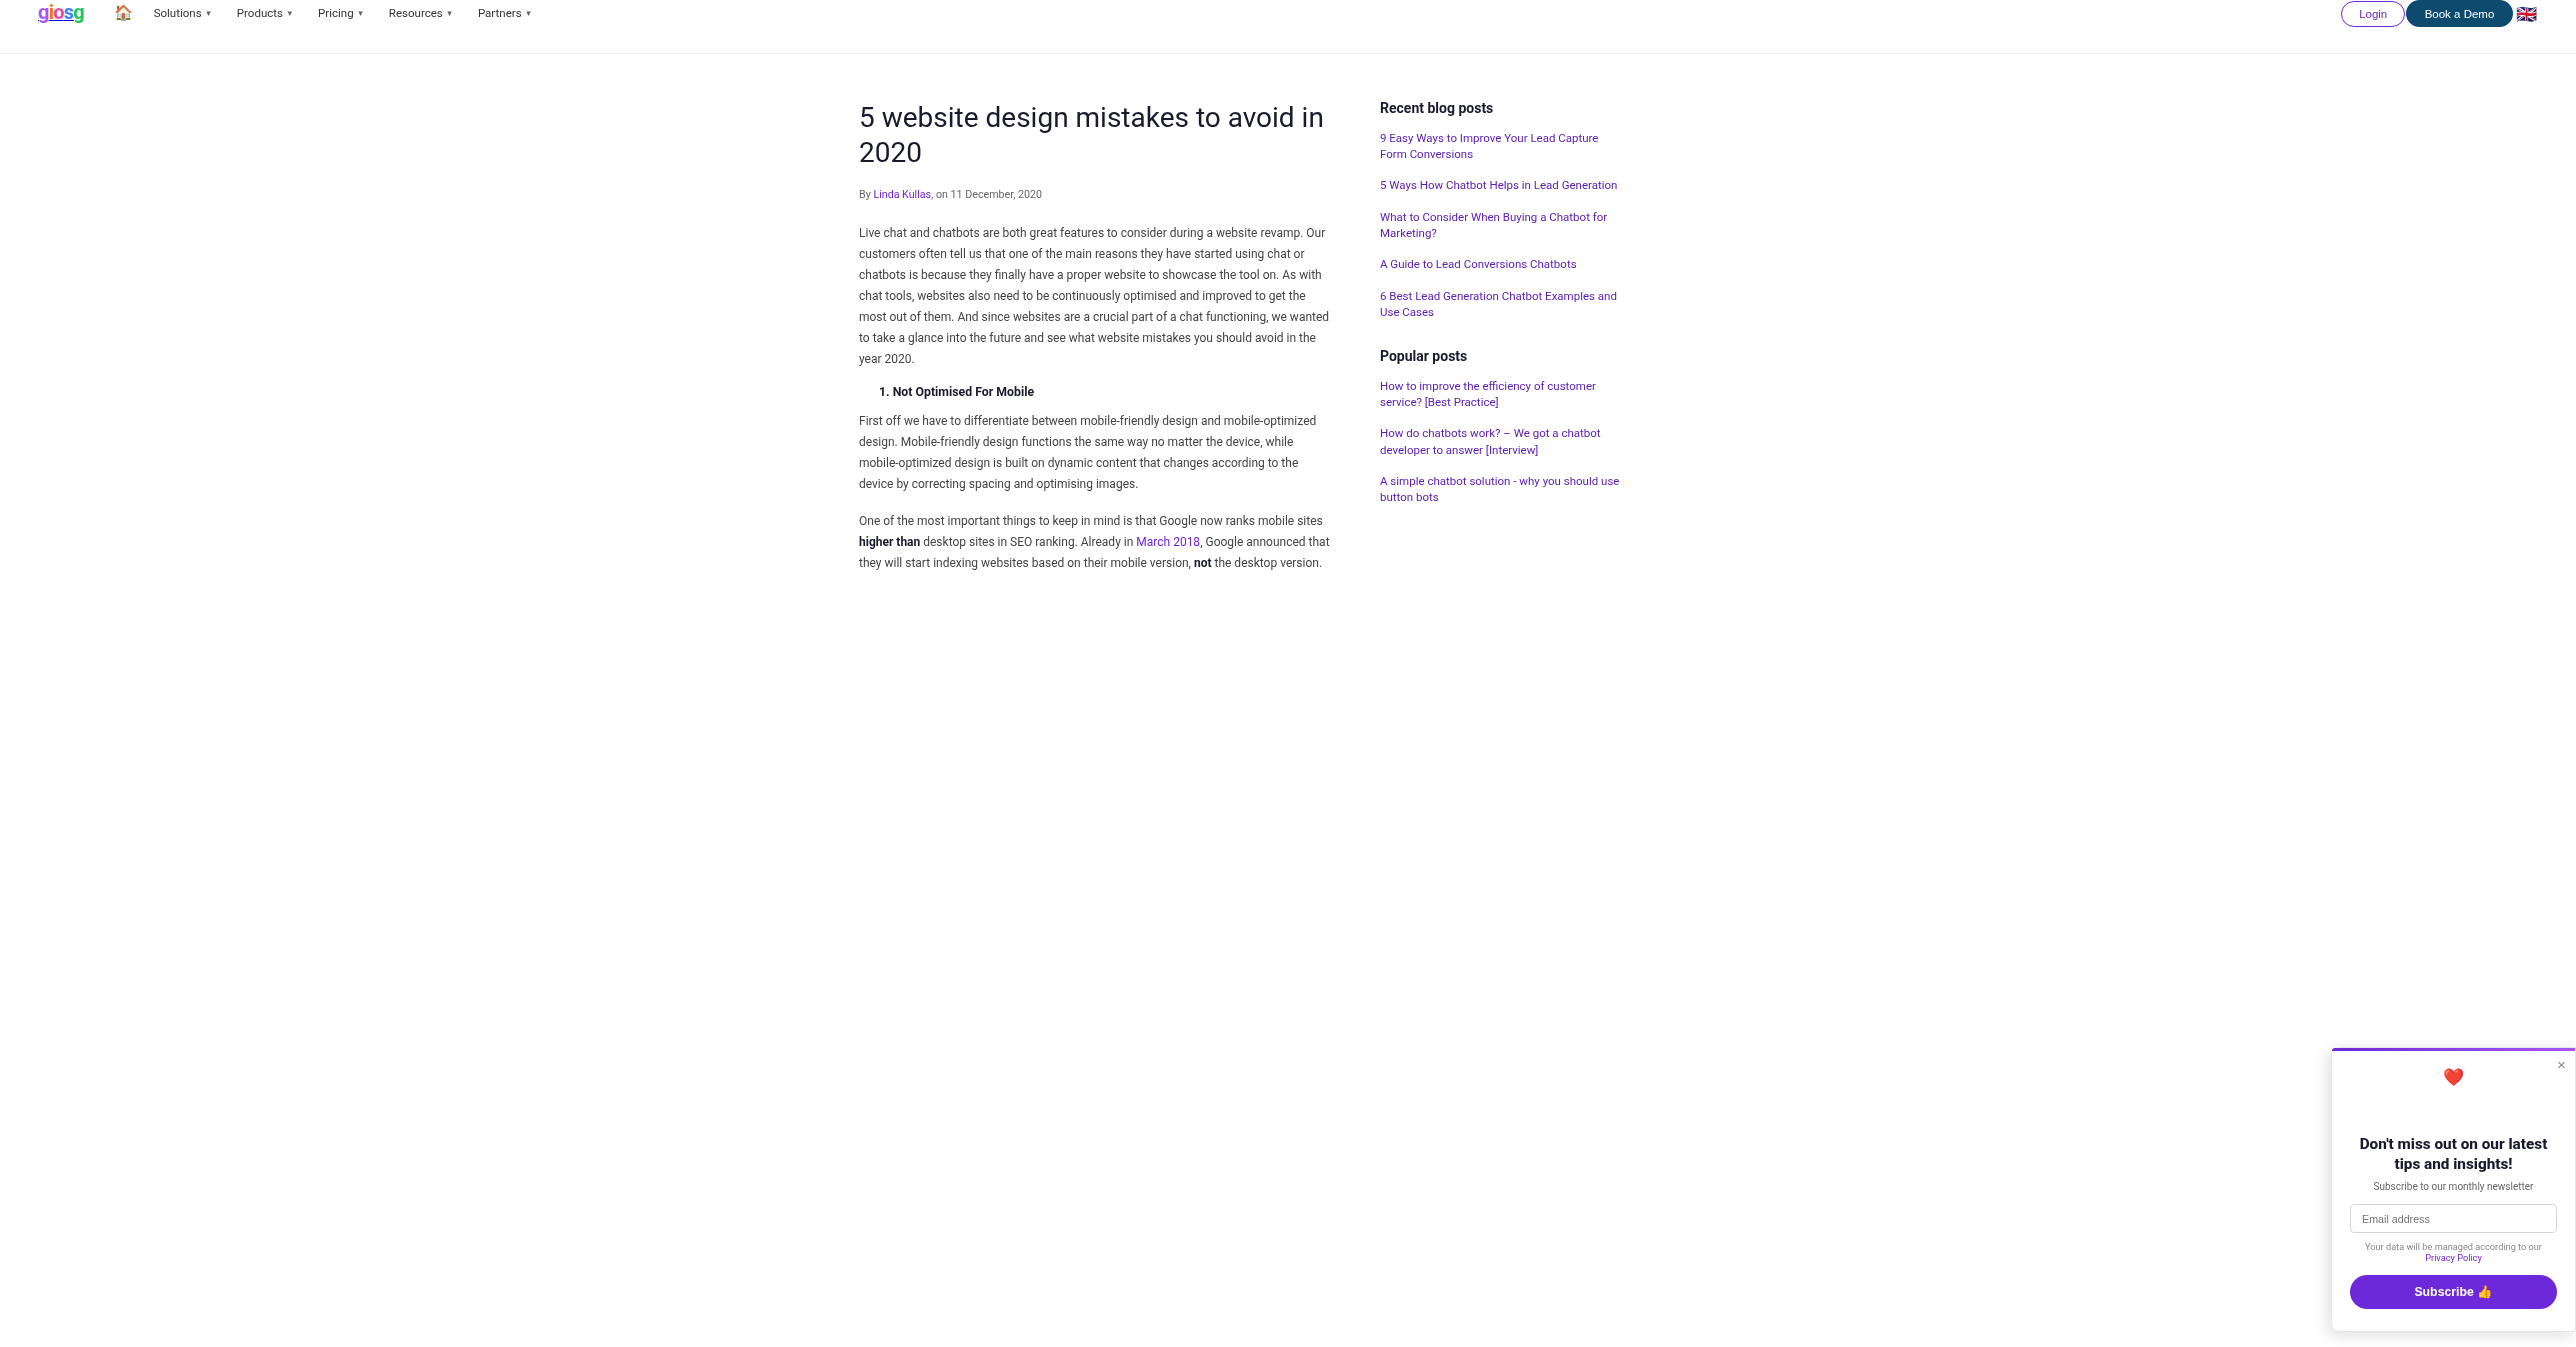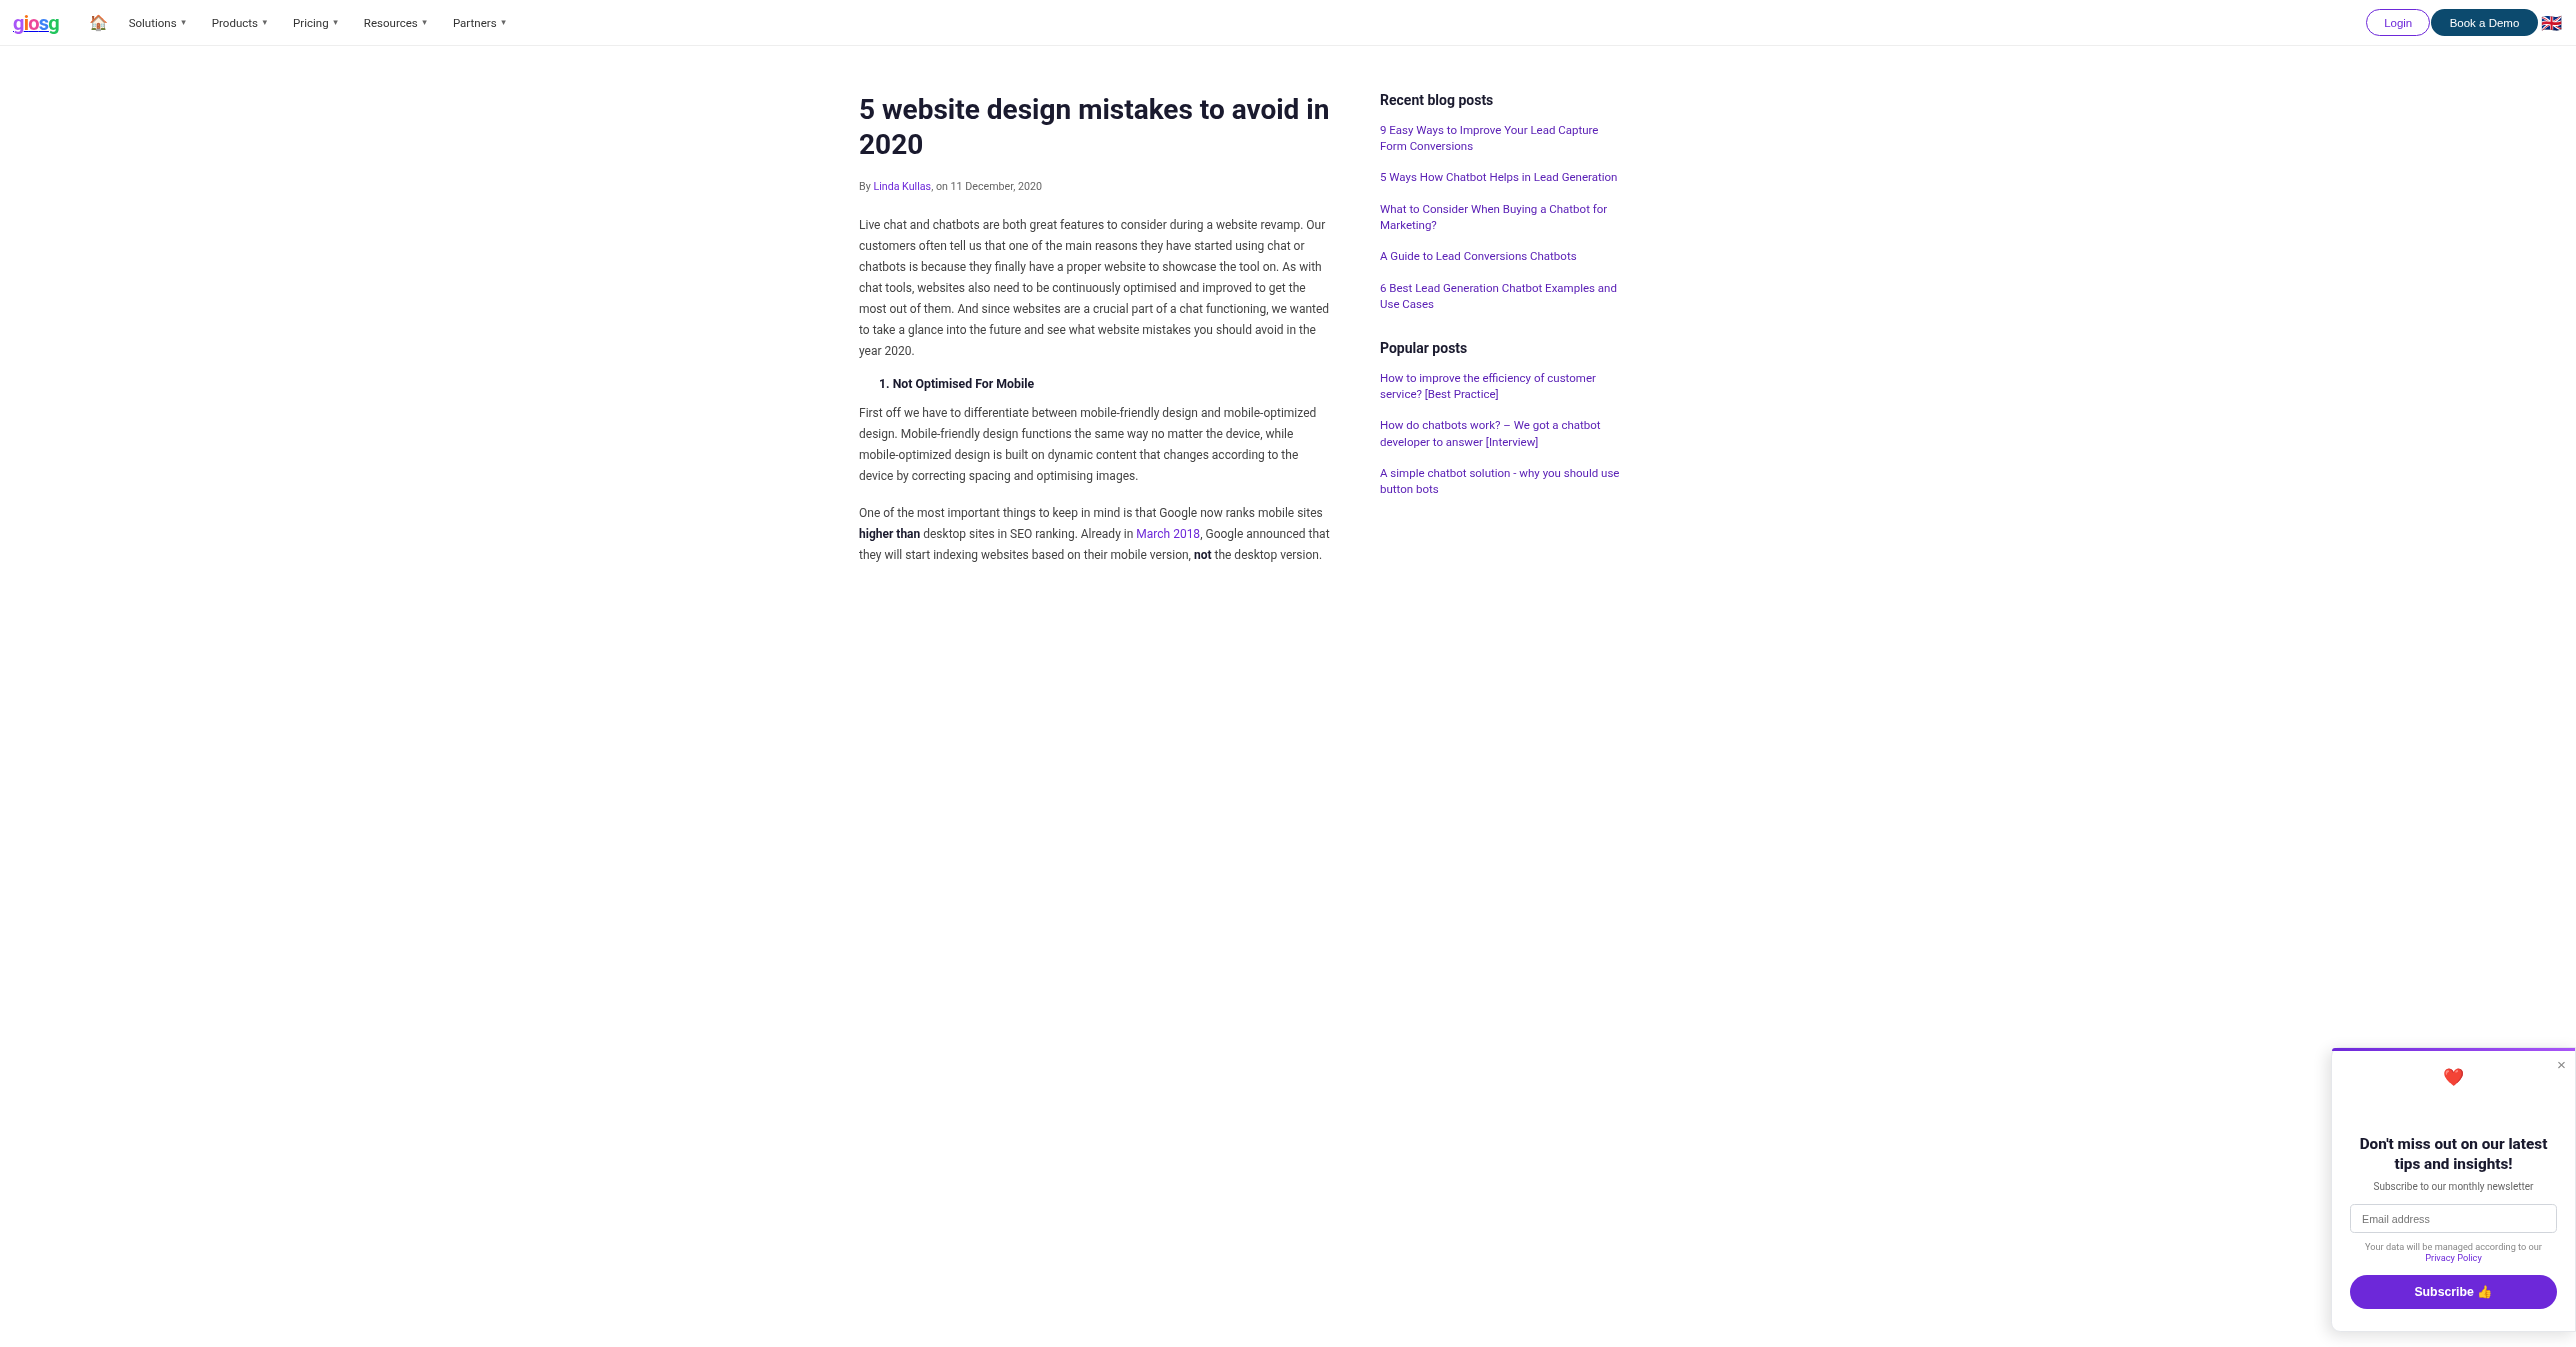--- a/index.html
+++ b/index.html
@@ -1,20 +1,20 @@
 <!DOCTYPE html>
 <html style="font-size:12.3px"><head>
   <meta charset="utf-8">
   <style>
     * { box-sizing: border-box; margin: 0; padding: 0; }
     body { font-family: -apple-system, BlinkMacSystemFont, 'Segoe UI', Roboto, sans-serif; background: #fff; color: #333; font-size: 12.3px; }
 
     
     nav {
-      display: flex; align-items: center; padding: 0 13px; height: 46px;
+      display: flex; align-items: flex-start; padding: 0 38px; height: 54px;
       border-bottom: 0.8px solid #eee; background: #fff; position: sticky; top: 0; z-index: 100;
     }
     .nav-logo { margin-right: 31px; font-size: 20px; font-weight: 700; letter-spacing: -0.8px; }
     .logo-g1 { color: #a855f7; }
     .logo-i  { color: #f97316; }
     .logo-o  { color: #ec4899; }
     .logo-s  { color: #3b82f6; }
     .logo-g2 { color: #22c55e; }
 
     .nav-home { font-size: 15.3px; color: #333; margin-right: 6.1px; text-decoration: none; }
@@ -39,21 +39,21 @@
     
     .page-content {
       max-width: 920px; margin: 0 auto; padding: 46px 31px;
       display: flex; gap: 46px;
     }
     .main-article { flex: 1; max-width: 475px; }
     .sidebar { width: 245px; flex-shrink: 0; }
 
     
     .article-title {
-      font-size: 28px; font-weight: 700; color: #1a1a2e; line-height: 1.25; margin-bottom: 18.4px;
+      font-size: 28px; font-weight: 400; color: #1a1a2e; line-height: 1.25; margin-bottom: 18.4px;
     }
     .article-meta { font-size: 10.7px; color: #666; margin-bottom: 21.5px; }
     .article-meta a { color: #6d28d9; text-decoration: none; }
     .article-body p { font-size: 12px; line-height: 1.75; color: #444; margin-bottom: 15.3px; }
     .article-body a { color: #6d28d9; text-decoration: none; }
     .article-body h2 { font-size: 12.3px; font-weight: 700; color: #1a1a2e; margin-bottom: 12.3px; margin-top: 3.1px; margin-left: 20px; }
     .article-body strong { font-weight: 700; color: #1a1a2e; }
 
     
     .sidebar-section { margin-bottom: 28px; }

